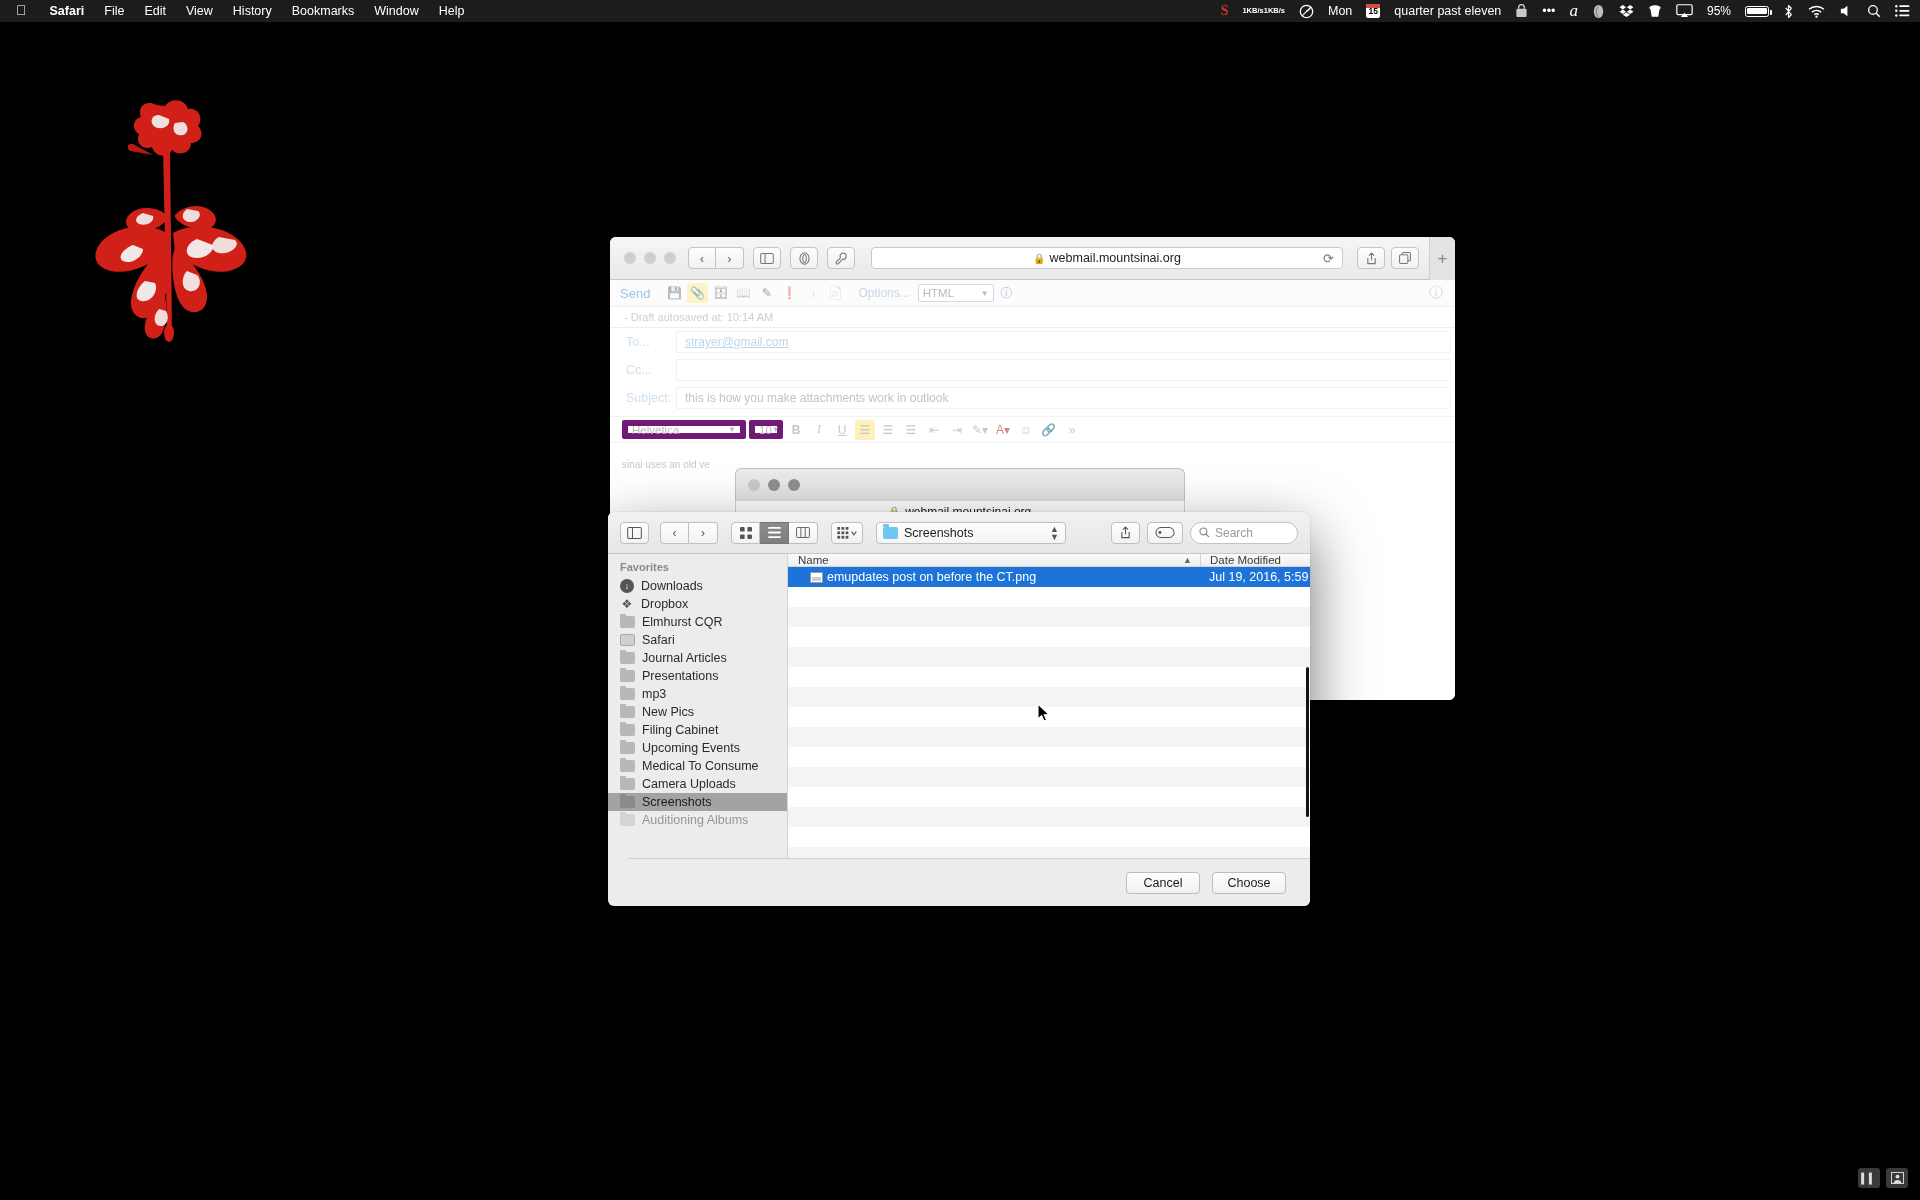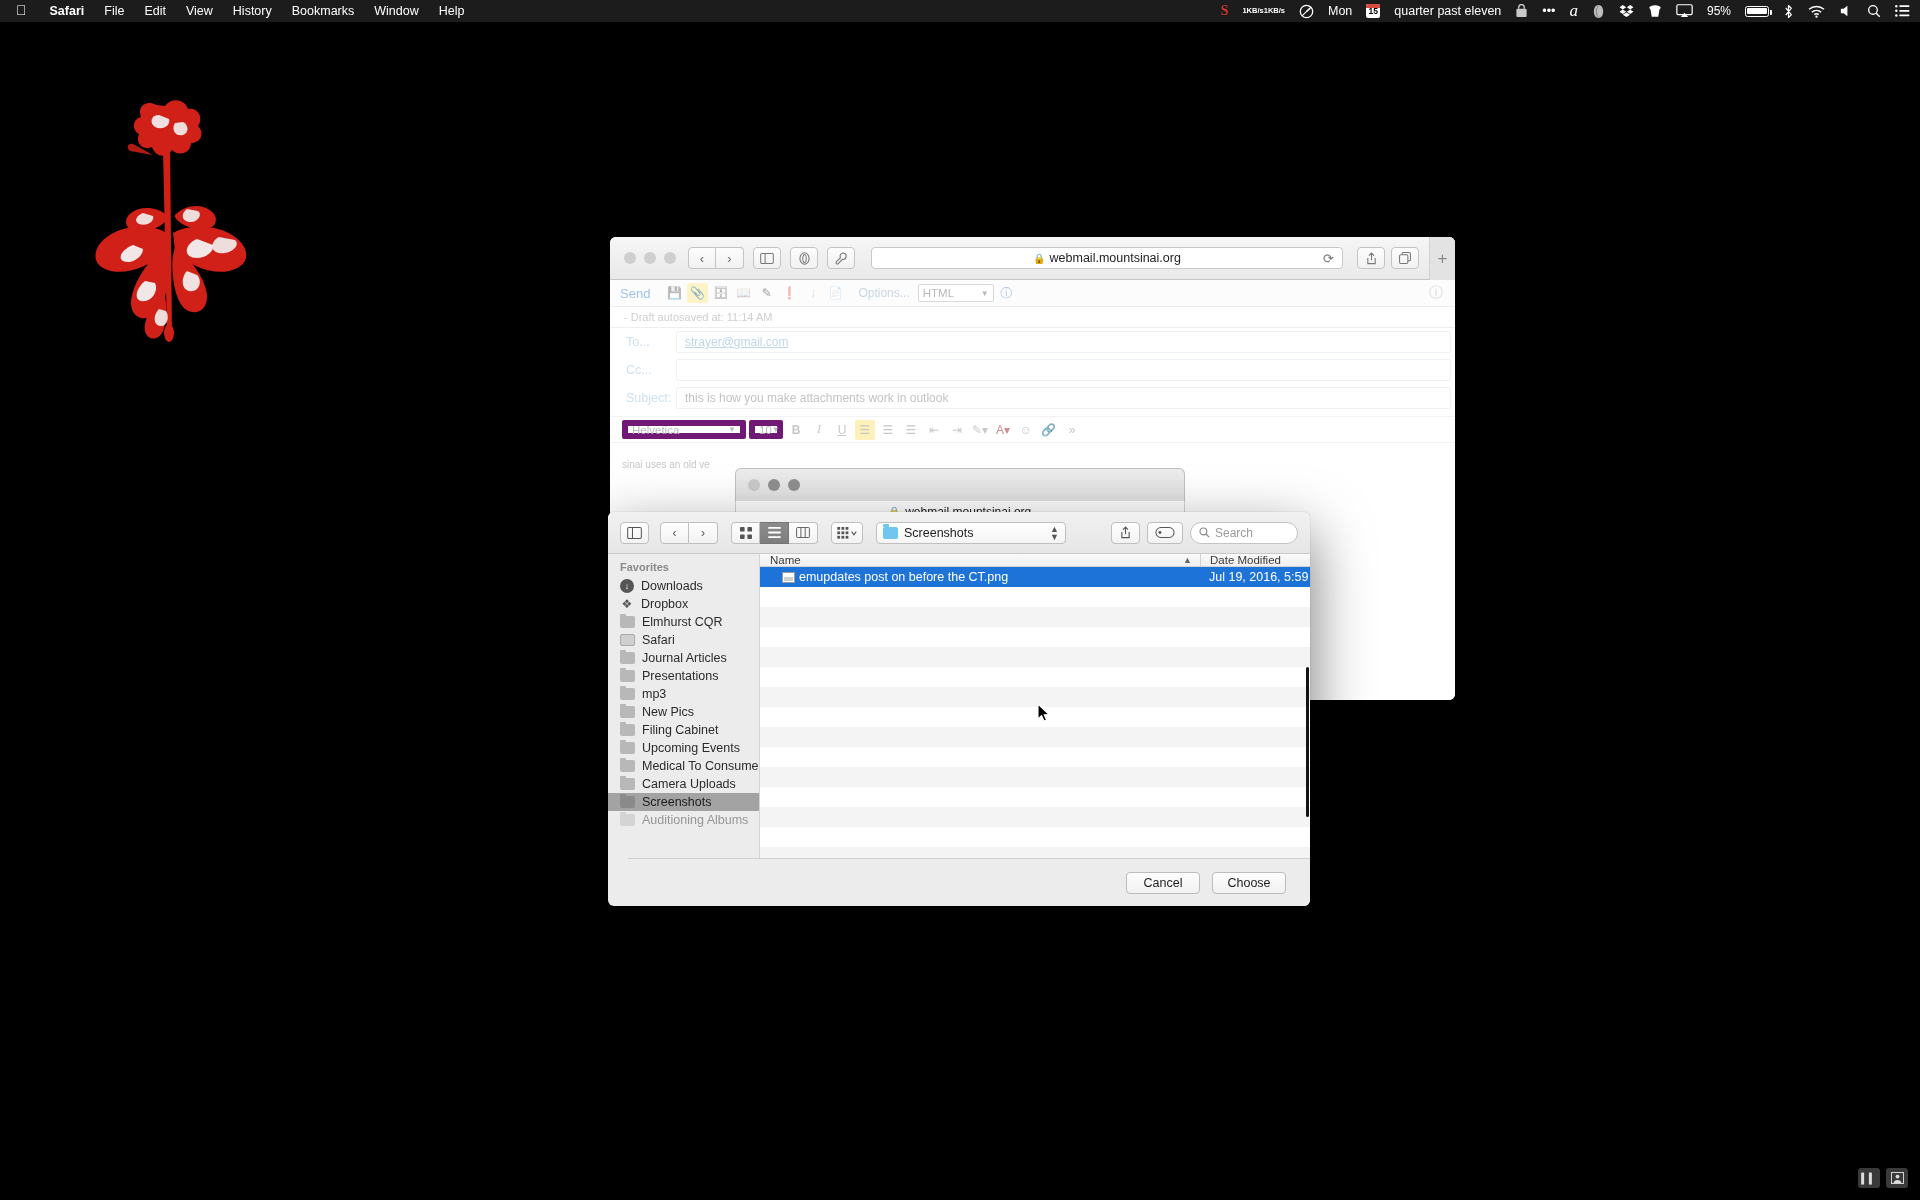--- a/index.html
+++ b/index.html
@@ -179,21 +179,21 @@
   .folder-ic.gray::before{ background:#b8b8b8; }
   .fd-path .arrows{ margin-left:auto; font-size:9px; line-height:8px; color:#555; text-align:center;}
   .fd-spacer{ flex:1; }
   .fd-search{
     width:108px; height:22px; border:1px solid #c4c4c4; border-radius:11px;
     background:#fff; display:flex; align-items:center; padding:0 8px; gap:5px;
     font-size:12px; color:#9a9a9a;
   }
   .fd-body{ flex:1; display:flex; background:#fff; overflow:hidden; position:relative; }
   .fd-side{
-    width:152px; background:#ececec; border-right:1px solid #d4d4d4;
+    width:180px; background:#ececec; border-right:1px solid #d4d4d4;
     padding-top:7px; overflow:hidden; flex:none;
   }
   .fd-side h4{ font-size:11px; color:#8a8a8a; font-weight:bold; padding:0 0 4px 12px; }
   .fd-item{
     height:18px; display:flex; align-items:center; gap:7px; padding-left:12px;
     font-size:12.5px; color:#2b2b2b;
   }
   .fd-item.sel{ background:#a3a3a3; color:#1a1a1a; }
   .fd-item.sel .folder-ic, .fd-item.sel .folder-ic::before{ background:#8a8a8a; }
   .dl-ic{ width:14px;height:14px;border-radius:50%;background:#555;color:#fff;font-size:9px;display:flex;align-items:center;justify-content:center; flex:none;}
@@ -432,21 +432,21 @@
       <div class="wm-ic" style="color:#8aa7e0;">↓</div>
       <div class="wm-ic">📄</div>
       <div class="wm-opt">Options...</div>
       <div class="wm-sel">
         <span>HTML</span>
         <span style="font-size:8px;">▼</span>
       </div>
       <div class="wm-ic" style="color:#9ab8dc;opacity:.8;">ⓘ</div>
       <div class="wm-help">ⓘ</div>
     </div>
-    <div class="wm-draft">- Draft autosaved at: 11:14 AM</div>
+    <div class="wm-draft">- Draft autosaved at: 10:14 AM</div>
 
     <div class="wm-row">
       <div class="wm-lbl">To...</div>
       <div class="wm-inp link">
           <span>strayer@gmail.com</span>
         </div>
     </div>
     <div class="wm-row">
       <div class="wm-lbl">Cc...</div>
       <div class="wm-inp">

